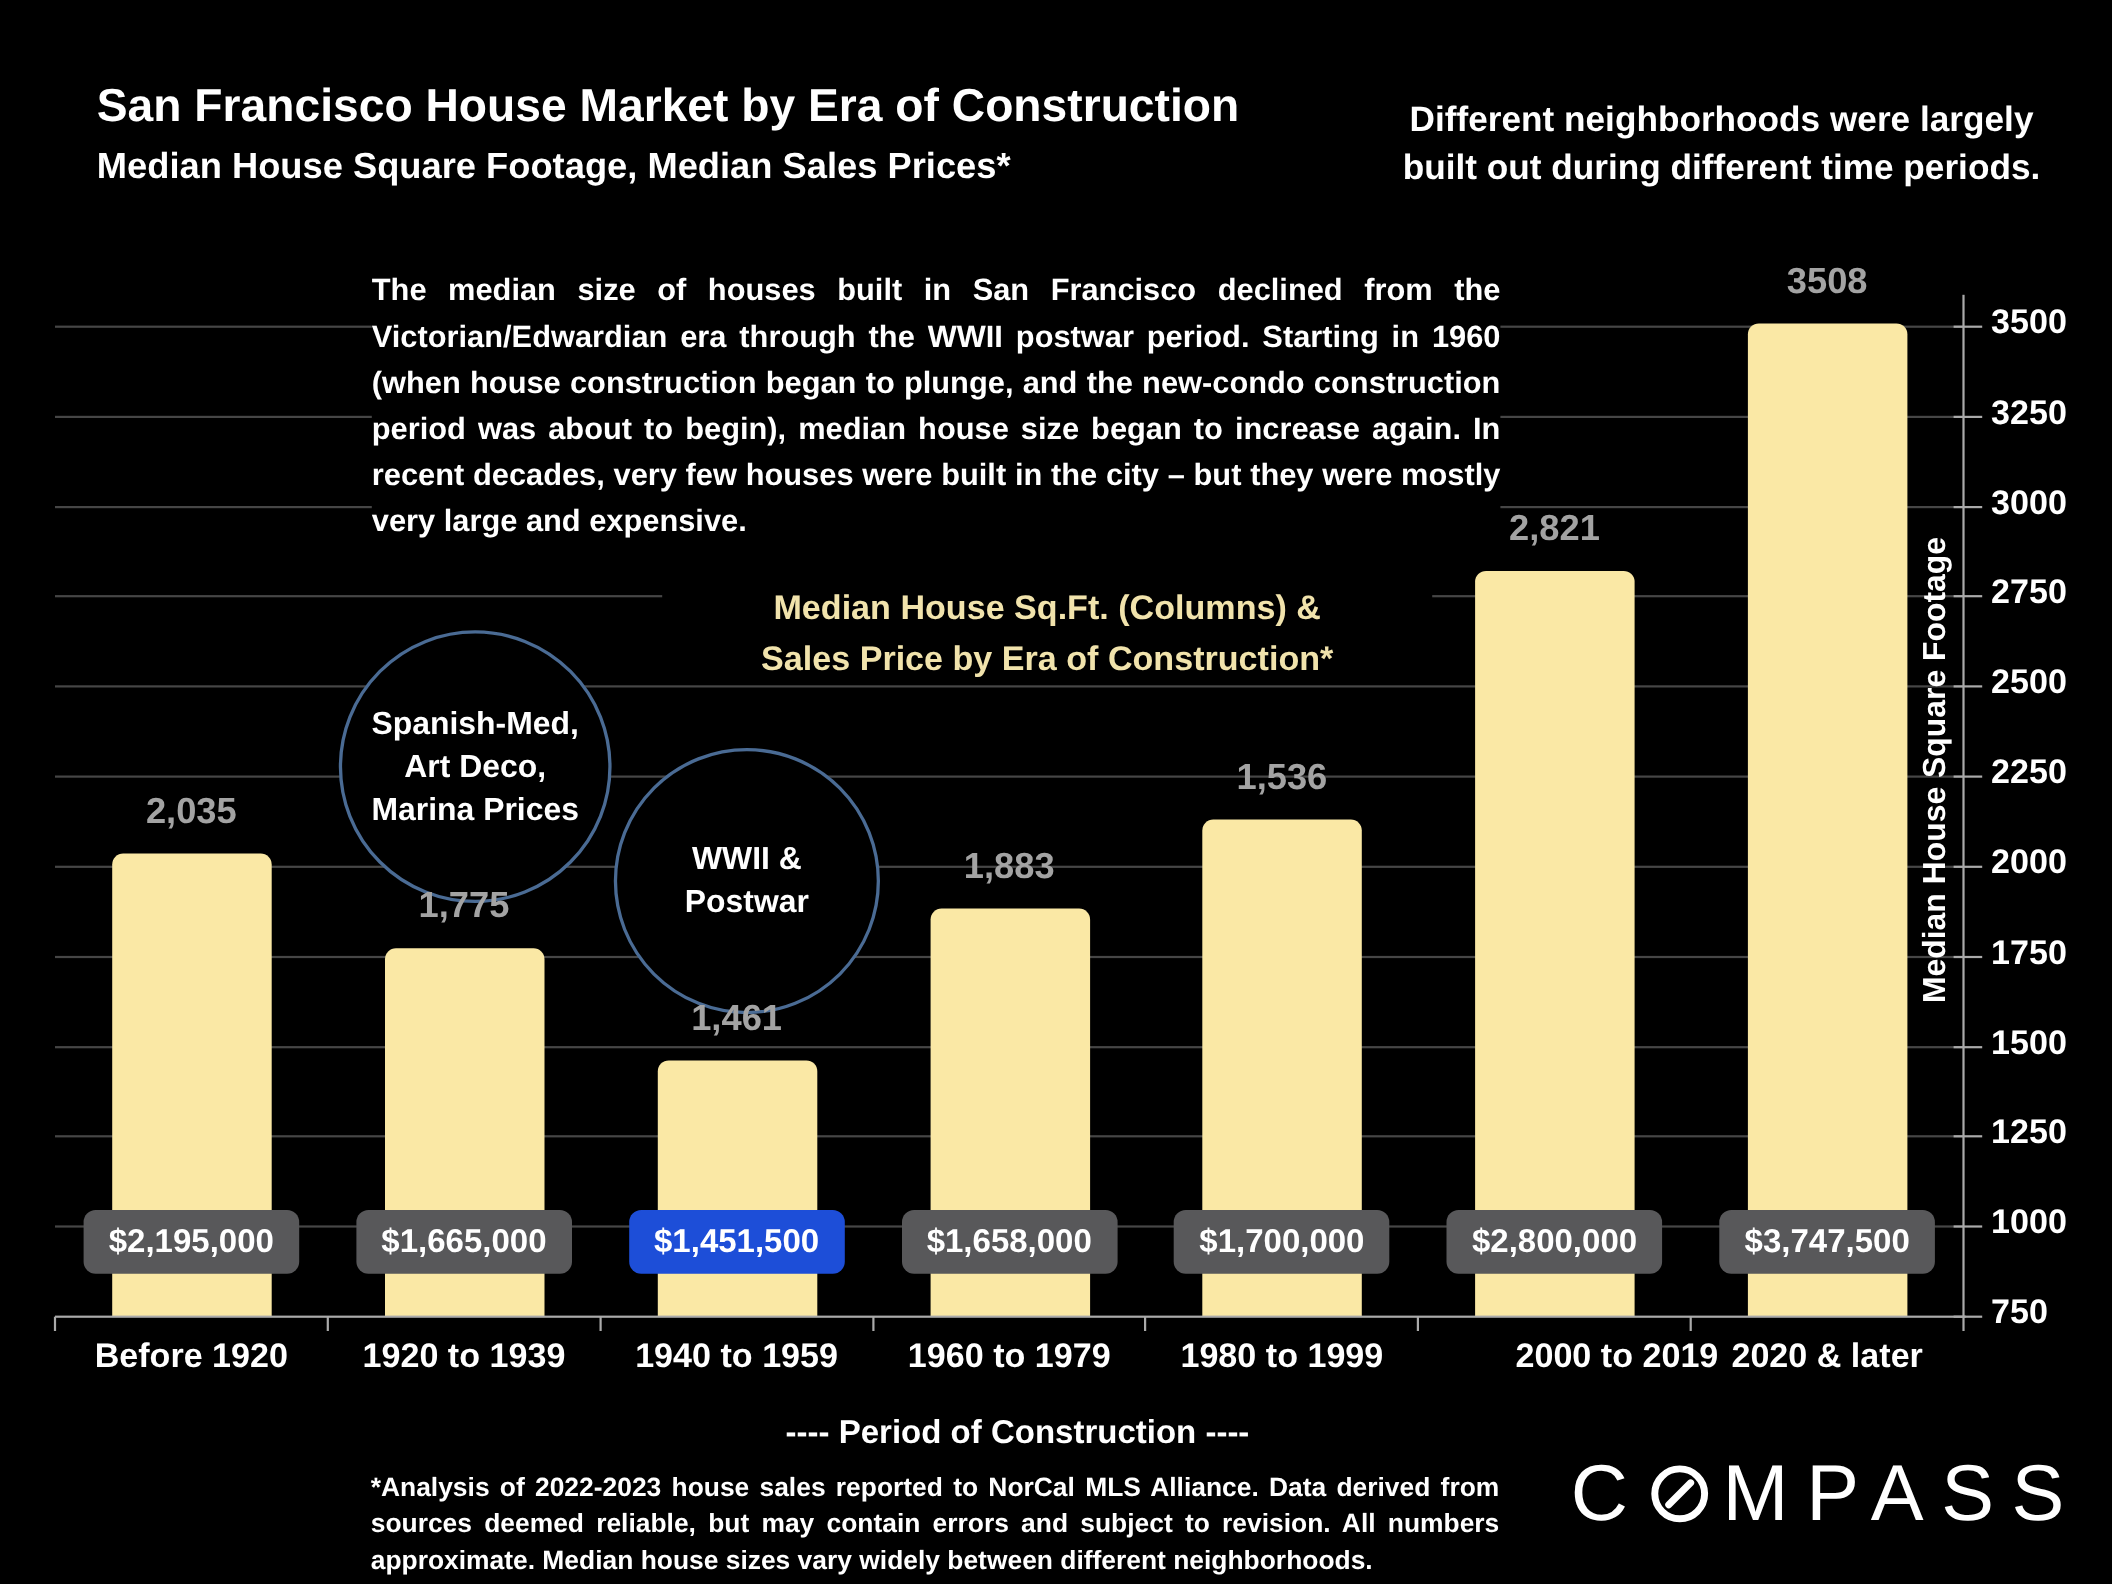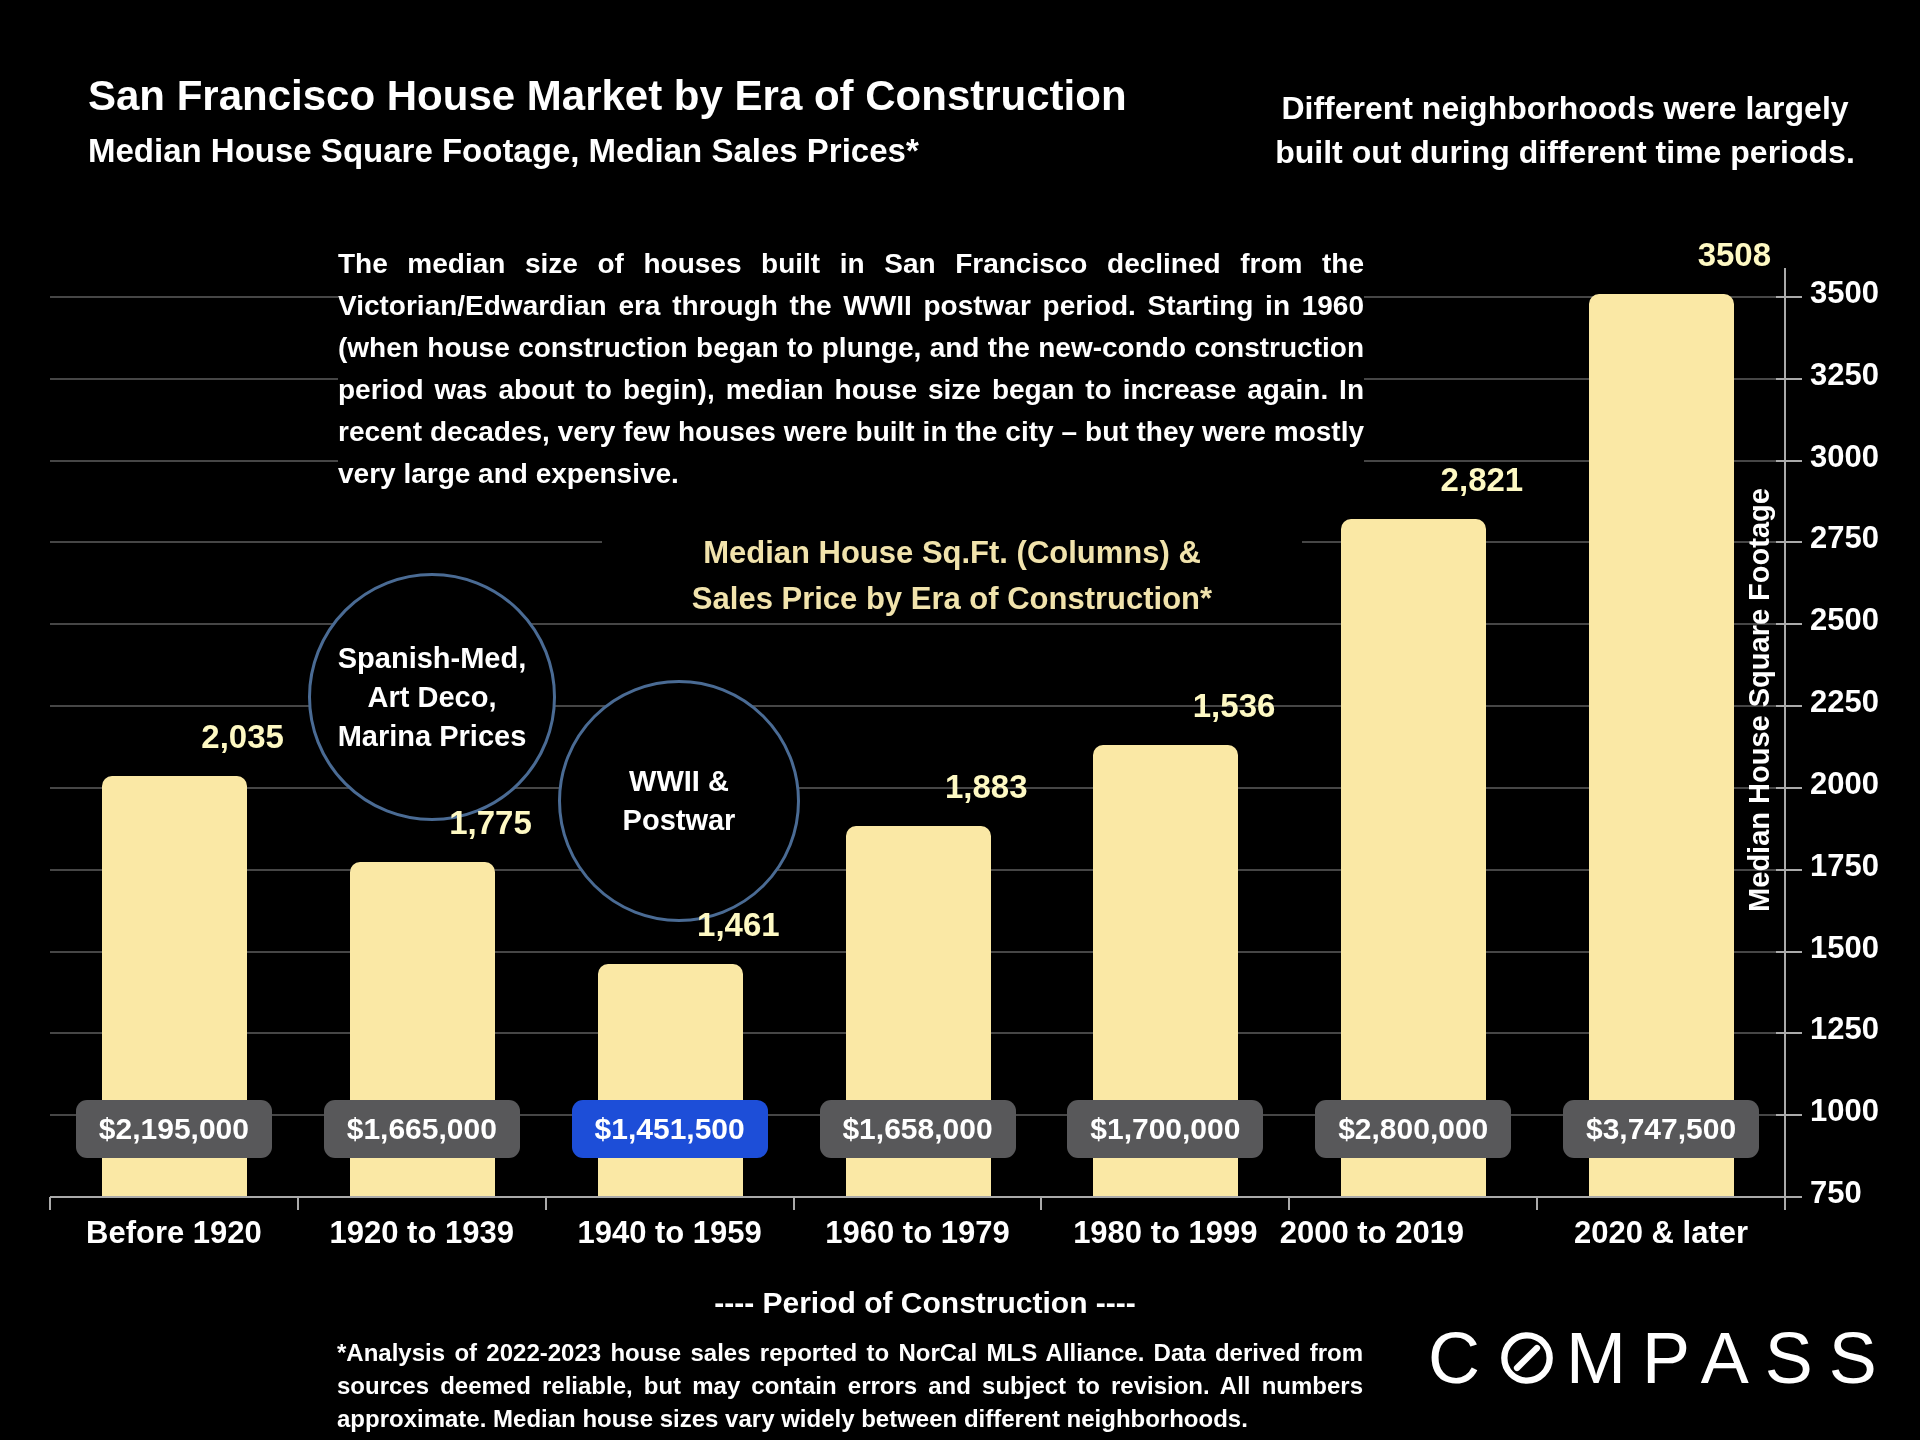--- a/index.html
+++ b/index.html
@@ -23,21 +23,21 @@
               align-items:center;justify-content:center;text-align:center;
               font-size:29px;font-weight:bold;line-height:39px;white-space:pre-line;}
   .circle-1{left:63px;top:489px;width:246px;height:246px;}
   .circle-2{left:308px;top:573px;width:248px;height:248px;}
   .circle-3{left:558px;top:680px;width:242px;height:242px;}
   
   #plot{position:absolute;left:0;top:0;width:1920px;height:1440px;}
   #plot div{position:absolute;}
   #plot .grid{z-index:1;}
   #plot .bar{z-index:2;border-radius:10px 10px 0 0;}
-  #plot .vlab{font-size:33px;font-weight:bold;color:#fef9c3;text-align:right;z-index:3;}
+  #plot .vlab{font-size:33px;font-weight:bold;color:#a3a3a3;text-align:center;z-index:3;}
   #plot .price{z-index:3;width:196px;height:58px;color:#fff;font-size:30px;font-weight:bold;
                display:flex;align-items:center;justify-content:center;border-radius:11px;}
   #plot .cat{font-size:31px;font-weight:bold;color:#fff;text-align:center;z-index:3;}
   #plot .ylab{font-size:31px;font-weight:bold;color:#fff;z-index:3;}
   
   .ylabel{left:1533px;top:680px;width:460px;height:40px;font-size:29px;font-weight:bold;
           text-align:center;transform:rotate(-90deg);transform-origin:center;z-index:3;}
   .xlabel{left:525px;top:1286px;width:800px;font-size:30px;font-weight:bold;text-align:center;z-index:3;}
   
   .footnote{left:337px;top:1336px;width:1026px;font-size:24px;font-weight:bold;
@@ -116,21 +116,21 @@
       <div class="vlab" style="left: 807.5px; top: 768.2px; width: 220px;">1,883</div>
       <div class="price" style="left: 819.5px; top: 1100px; background: rgb(88, 88, 90);">$1,658,000</div>
       <div class="cat" style="left: 793.571px; top: 1215px; width: 247.857px;">1960 to 1979</div>
       <div class="bar" style="left: 1093.36px; top: 745.036px; width: 145px; height: 451.964px; background: rgb(250, 232, 165);"></div>
       <div class="vlab" style="left: 1055.36px; top: 687.036px; width: 220px;">1,536</div>
       <div class="price" style="left: 1067.36px; top: 1100px; background: rgb(88, 88, 90);">$1,700,000</div>
       <div class="cat" style="left: 1041.43px; top: 1215px; width: 247.857px;">1980 to 1999</div>
       <div class="bar" style="left: 1341.21px; top: 519.218px; width: 145px; height: 677.782px; background: rgb(250, 232, 165);"></div>
       <div class="vlab" style="left: 1303.21px; top: 461.218px; width: 220px;">2,821</div>
       <div class="price" style="left: 1315.21px; top: 1100px; background: rgb(88, 88, 90);">$2,800,000</div>
-      <div class="cat" style="left: 1248px; top: 1215px; width: 247.857px;">2000 to 2019</div>
+      <div class="cat" style="left: 1346px; top: 1215px; width: 247.857px;">2000 to 2019</div>
       <div class="bar" style="left: 1589.07px; top: 294.382px; width: 145px; height: 902.618px; background: rgb(250, 232, 165);"></div>
       <div class="vlab" style="left: 1551.07px; top: 236.382px; width: 220px;">3508</div>
       <div class="price" style="left: 1563.07px; top: 1100px; background: rgb(88, 88, 90);">$3,747,500</div>
       <div class="cat" style="left: 1537.14px; top: 1215px; width: 247.857px;">2020 &amp; later</div>
       <div style="left: 49px; top: 1197px; width: 2px; height: 13px; background: rgb(170, 170, 170); z-index: 3;"></div>
       <div style="left: 296.857px; top: 1197px; width: 2px; height: 13px; background: rgb(170, 170, 170); z-index: 3;"></div>
       <div style="left: 544.714px; top: 1197px; width: 2px; height: 13px; background: rgb(170, 170, 170); z-index: 3;"></div>
       <div style="left: 792.571px; top: 1197px; width: 2px; height: 13px; background: rgb(170, 170, 170); z-index: 3;"></div>
       <div style="left: 1040.43px; top: 1197px; width: 2px; height: 13px; background: rgb(170, 170, 170); z-index: 3;"></div>
       <div style="left: 1288.29px; top: 1197px; width: 2px; height: 13px; background: rgb(170, 170, 170); z-index: 3;"></div>

